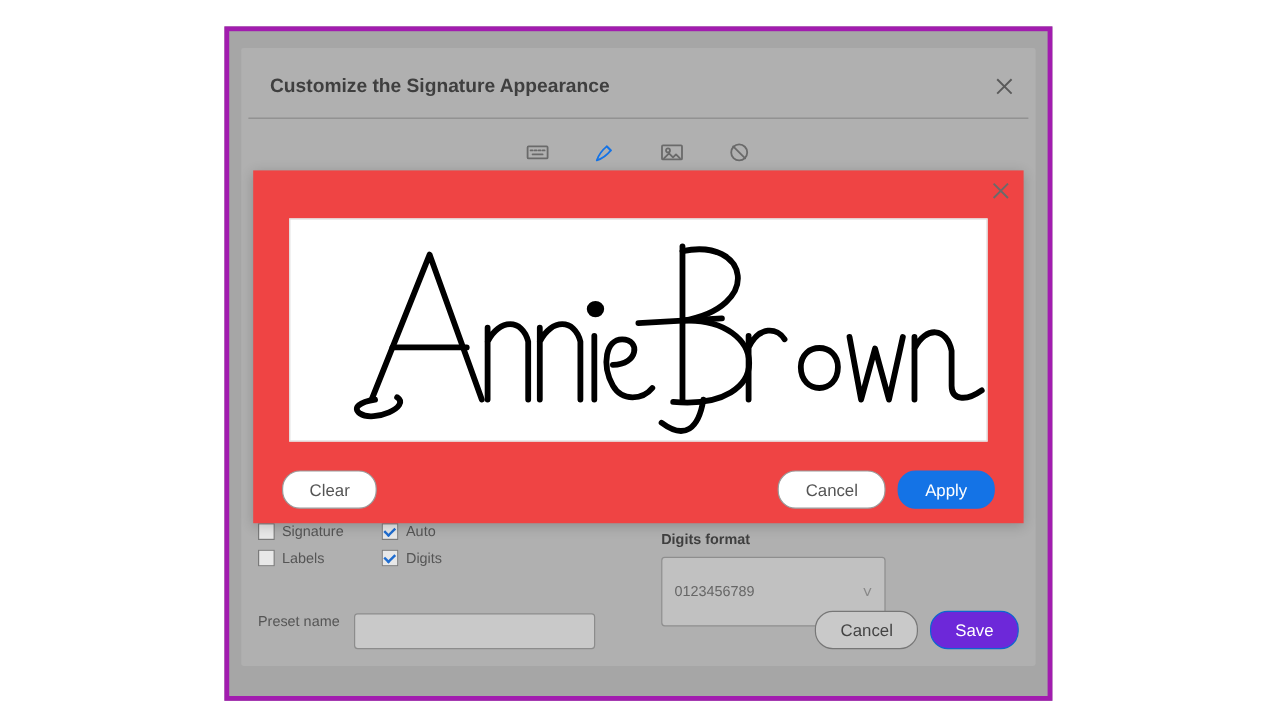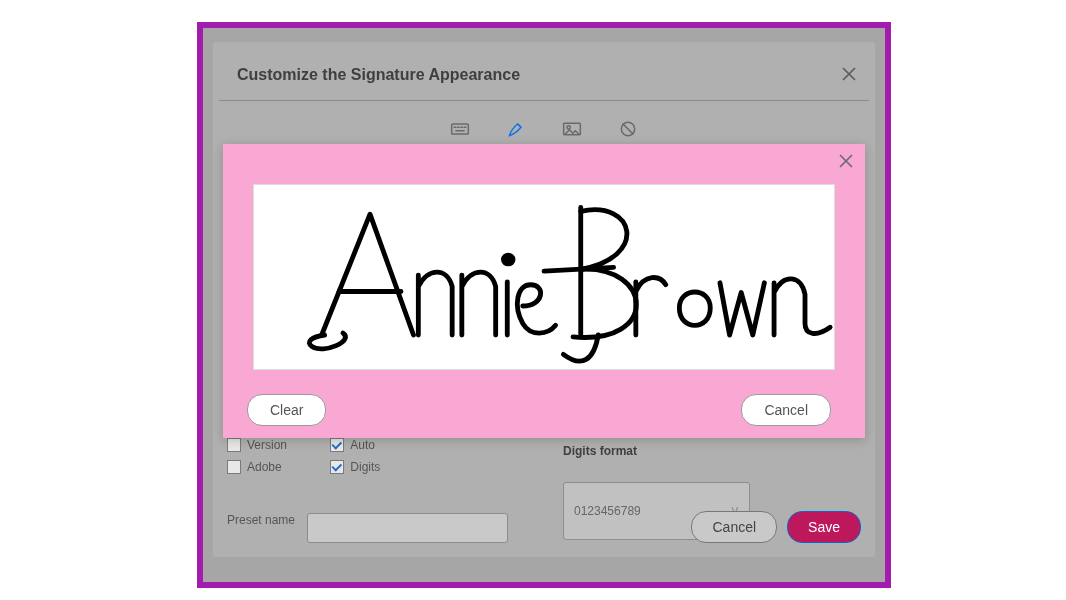--- a/index.html
+++ b/index.html
@@ -1,16 +1,16 @@
 <!DOCTYPE html>
 <html><head>
 <meta charset="utf-8">
 <style>
   html,body{margin:0;padding:0;width:1066px;height:600px;font-family:"Segoe UI",Arial,sans-serif;background:#fff;overflow:hidden}
-  .graybg{position:absolute;left:197px;top:22px;width:682px;height:554px;background:#a6a6a6;border:6px solid #a21caf}
+  .graybg{position:absolute;left:187px;top:22px;width:682px;height:554px;background:#a6a6a6;border:4px solid #a21caf}
   .inner-light{position:absolute;left:10px;top:14px;right:10px;bottom:25px;background:#b0b0b0;border-radius:2px}
   .hdr{position:absolute;left:24px;top:24px;font-size:16px;font-weight:600;color:#3f3f3f}
   .hdr-close{position:absolute;right:16px;top:22px;color:#5a5a5a;width:20px;height:20px;display:flex;align-items:center;justify-content:center;cursor:pointer}
   .hdr-close svg{width:14px;height:14px;stroke:#5a5a5a;stroke-width:1.6;fill:none}
   .hdr-rule{position:absolute;left:6px;right:6px;top:58px;height:1px;background:#8a8a8a}
   .type-row{position:absolute;left:0;right:0;top:74px;height:30px;display:flex;justify-content:center;gap:30px}
   .type-ic{width:26px;height:26px;display:flex;align-items:center;justify-content:center;color:#6a6a6a}
   .type-ic.active{color:#1473e6}
   .type-ic svg{width:20px;height:20px;stroke:currentColor;stroke-width:1.8;fill:none;stroke-linecap:round;stroke-linejoin:round}
 
@@ -20,31 +20,31 @@
   .col1{width:100px}
   .col2{width:175px}
   .chk{display:flex;align-items:center;gap:6px;height:22px}
   .box{width:12px;height:12px;border:1px solid #7a7a7a;background:#e8e8e8;display:flex;align-items:center;justify-content:center}
   .box.checked::before{content:"";width:7px;height:4px;border-left:2px solid #1f6dd0;border-bottom:2px solid #1f6dd0;transform:rotate(-45deg) translateY(-1px)}
   .rightcol{position:absolute;left:336px;top:-8px}
   .segbtns{display:flex;gap:0;margin-bottom:12px}
   .seg{width:40px;height:26px;border:1px solid #8c8c8c;background:#cfcfcf;display:flex;align-items:center;justify-content:center;color:#555;font-size:11px}
   .seg:first-child{border-radius:3px 0 0 3px;background:#d9d9d9;font-weight:600}
   .seg:last-child{border-radius:0 3px 3px 0}
-  .dflabel{font-size:12px;font-weight:600;color:#3f3f3f;margin-bottom:24px}
+  .dflabel{font-size:12px;font-weight:600;color:#3f3f3f;margin-bottom:8px}
   .dfield{width:165px;height:28px;border:1px solid #8e8e8e;background:#c1c1c1;border-radius:3px;display:flex;align-items:center;padding:14px 10px;color:#666;font-size:12px;justify-content:space-between}
   .dfield .clr{font-size:14px;color:#888}
   .preset{position:absolute;left:0;bottom:0;display:flex;align-items:flex-start;gap:12px}
   .preset input{height:26px;width:195px;border:1px solid #8c8c8c;background:#c9c9c9;border-radius:3px}
   .btm-btns{position:absolute;right:0;bottom:0;display:flex;gap:10px}
   .btn{height:30px;padding:0 20px;border-radius:15px;font-size:14px;display:flex;align-items:center;justify-content:center;cursor:pointer;border:1px solid #777;background:#c9c9c9;color:#444}
-  .btn.primary{background:#be185d;border-color:#0d66d0;color:#fff}
+  .btn.primary{background:#6d28d9;border-color:#0d66d0;color:#fff}
 
   
-  .modal{position:absolute;left:10px;right:10px;top:102px;height:294px;background:#f9a8d4;box-shadow:0 2px 10px rgba(0,0,0,.2)}
+  .modal{position:absolute;left:10px;right:10px;top:102px;height:294px;background:#ef4444;box-shadow:0 2px 10px rgba(0,0,0,.2)}
   .mclose{position:absolute;right:12px;top:10px;cursor:pointer}
   .mclose svg{width:14px;height:14px;stroke:#6a6a6a;stroke-width:1.6;fill:none}
   .sigpad{position:absolute;left:30px;right:30px;top:40px;height:184px;border:1px solid #ddd;background:#fff;display:flex;align-items:center;justify-content:center}
   .sigpad svg{width:100%;height:100%}
   .mbtns{position:absolute;left:24px;right:24px;bottom:12px;display:flex;align-items:center}
   .pill{height:30px;padding:0 22px;border-radius:15px;font-size:14px;display:flex;align-items:center;cursor:pointer}
   .pill.outline{border:1px solid #9a9a9a;color:#555;background:#fff}
   .pill.blue{background:#1473e6;color:#fff;border:1px solid #1473e6}
   .sp{flex:1}
 </style>
@@ -91,25 +91,25 @@
     </div>
 
     <div class="opts">
       <div class="col1">
         <div class="chk">
             <span class="box checked"></span>
             <span>Date</span>
           </div>
         <div class="chk">
             <span class="box"></span>
-            <span>Version</span>
+            <span>Signature</span>
           </div>
         <div class="chk">
             <span class="box"></span>
-            <span>Adobe</span>
+            <span>Labels</span>
           </div>
       </div>
       <div class="col2">
         <div class="chk">
             <span class="box"></span>
             <span>Adobe Acrobat Version</span>
           </div>
         <div class="chk">
             <span class="box checked"></span>
             <span>Auto</span>
@@ -187,17 +187,18 @@
 
             <path d="M538 96 L538 150 M538 106 C548 86 566 88 570 108 L570 138 C570 150 582 152 596 142"></path>
           </g>
         </svg>
       </div>
       <div class="mbtns">
         <div class="pill outline">Clear</div>
         <div class="sp"></div>
         <div class="pill outline">Cancel</div>
         <div style="width:10px"></div>
+        <div class="pill blue">Apply</div>
       </div>
     </div>
 
   </div>
 </div>
 
 </body></html>

